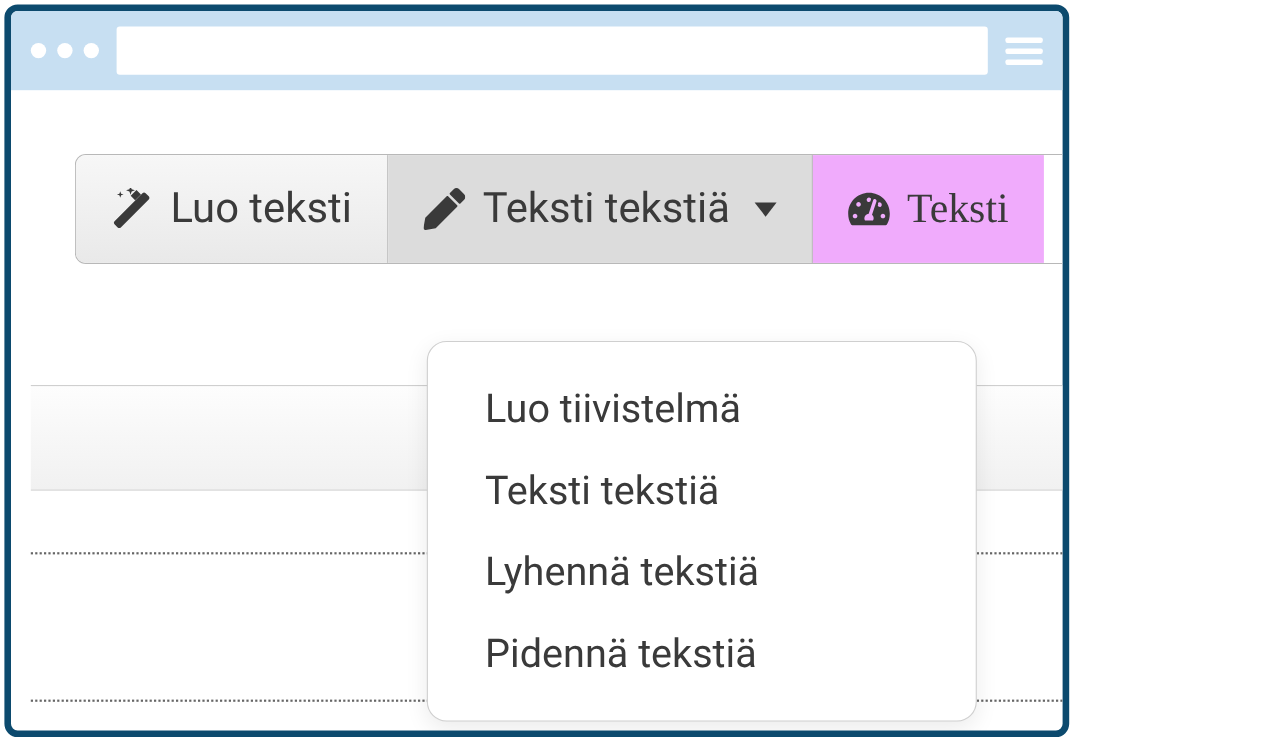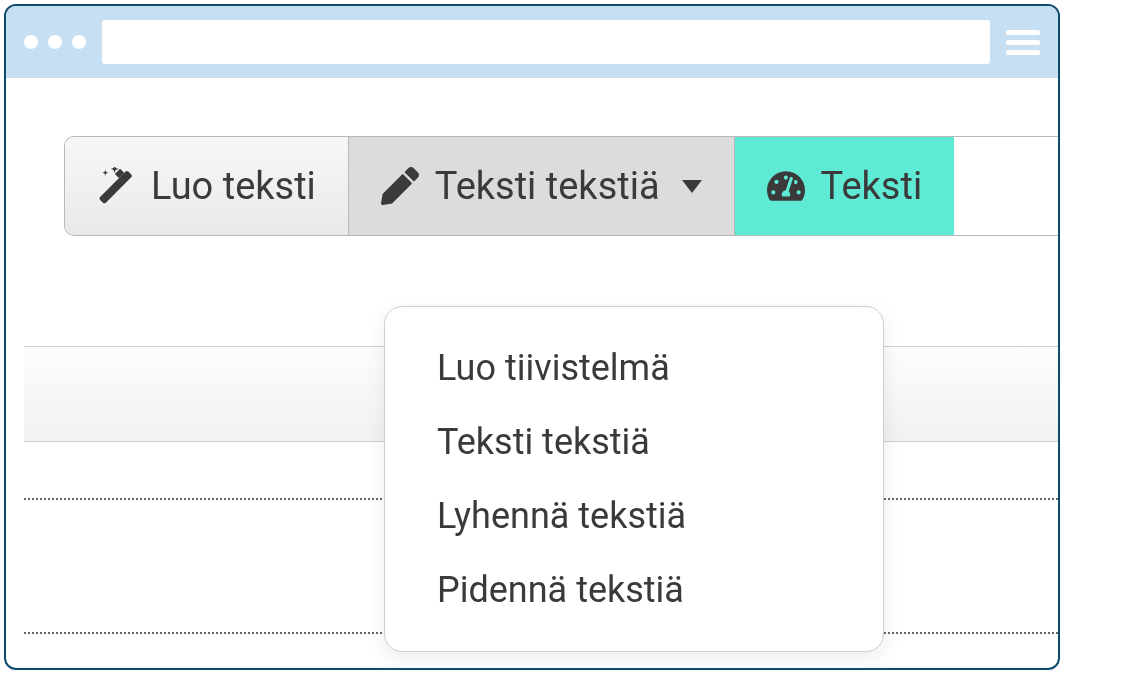--- a/index.html
+++ b/index.html
@@ -8,24 +8,24 @@
       padding: 0;
     }
     body {
       font-family: -apple-system, BlinkMacSystemFont, "Segoe UI", Roboto, Helvetica, Arial, sans-serif;
       background: #fff;
       width: 1148px;
       height: 676px;
       overflow: hidden;
     }
     .window-frame {
-      border: 2px solid #0c4a6e;
+      border: 6px solid #0c4a6e;
       border-radius: 12px;
       margin: 4px;
-      width: 1056px;
+      width: 968px;
       height: 666px;
       overflow: hidden;
       background: #fff;
       position: relative;
     }
     .title-bar {
       background: #c7dff2;
       height: 72px;
       display: flex;
       align-items: center;
@@ -85,22 +85,23 @@
       cursor: pointer;
       white-space: nowrap;
     }
     .toolbar-btn.default {
       background: linear-gradient(#f7f7f7, #e9e9e9);
     }
     .toolbar-btn.active {
       background: #dcdcdc;
     }
     .toolbar-btn.plain {
-      background: #5eead4;
+      background: #f0abfc;
       border-right: none;
+      font-family: Liberation Serif, serif;
     }
     .icon {
       width: 38px;
       height: 38px;
       flex-shrink: 0;
     }
     .icon svg {
       width: 100%;
       height: 100%;
       fill: #3a3a3a;

